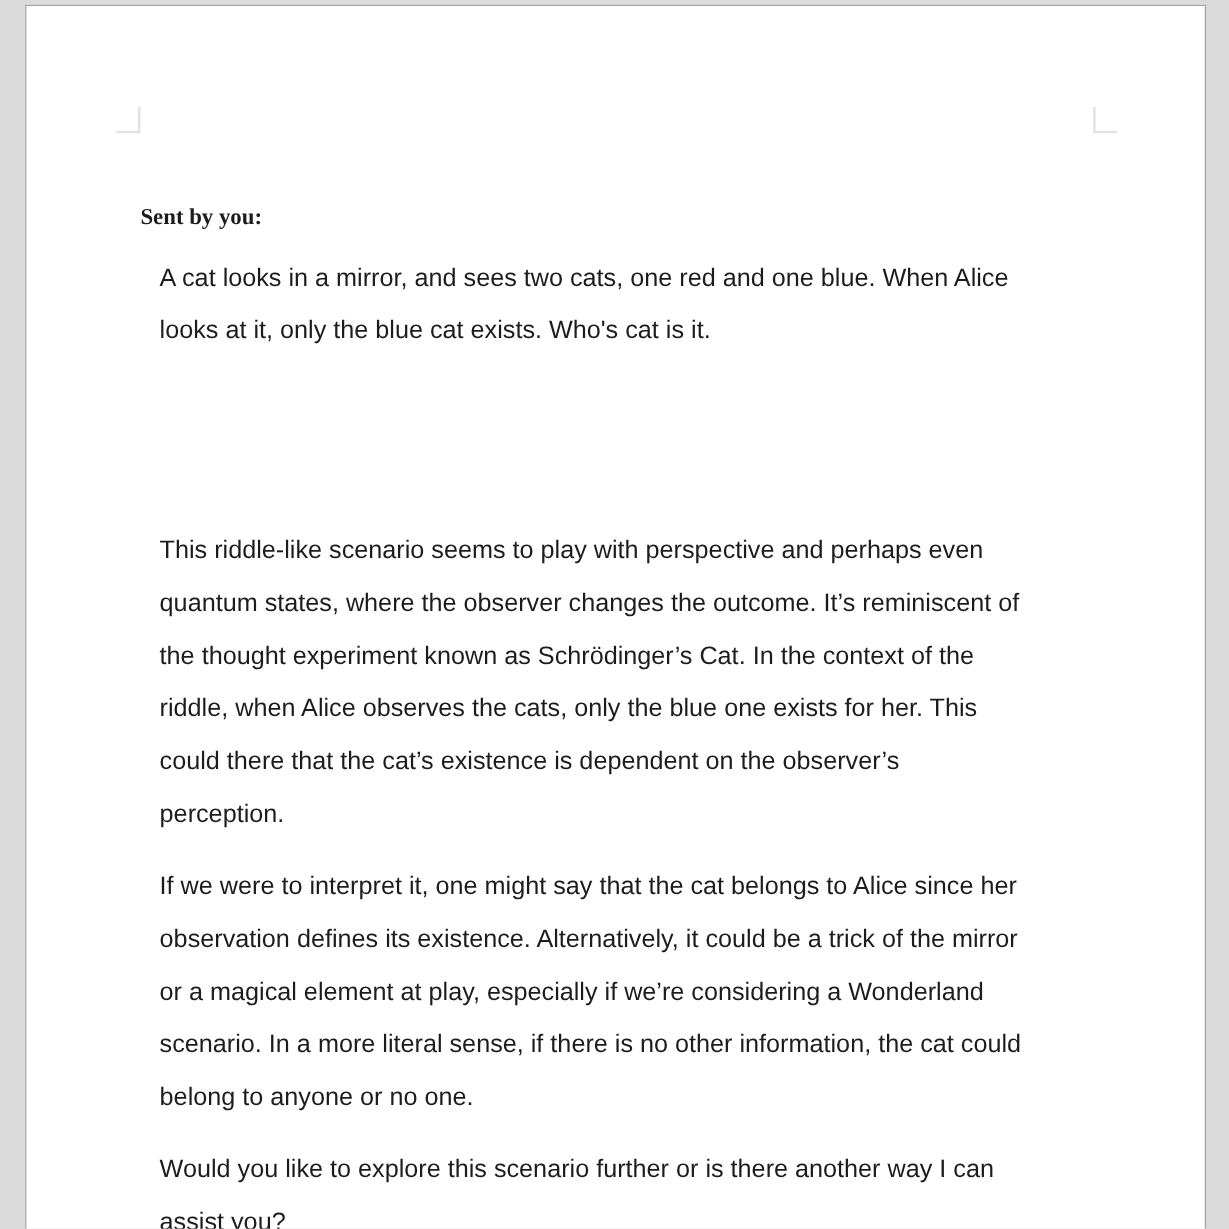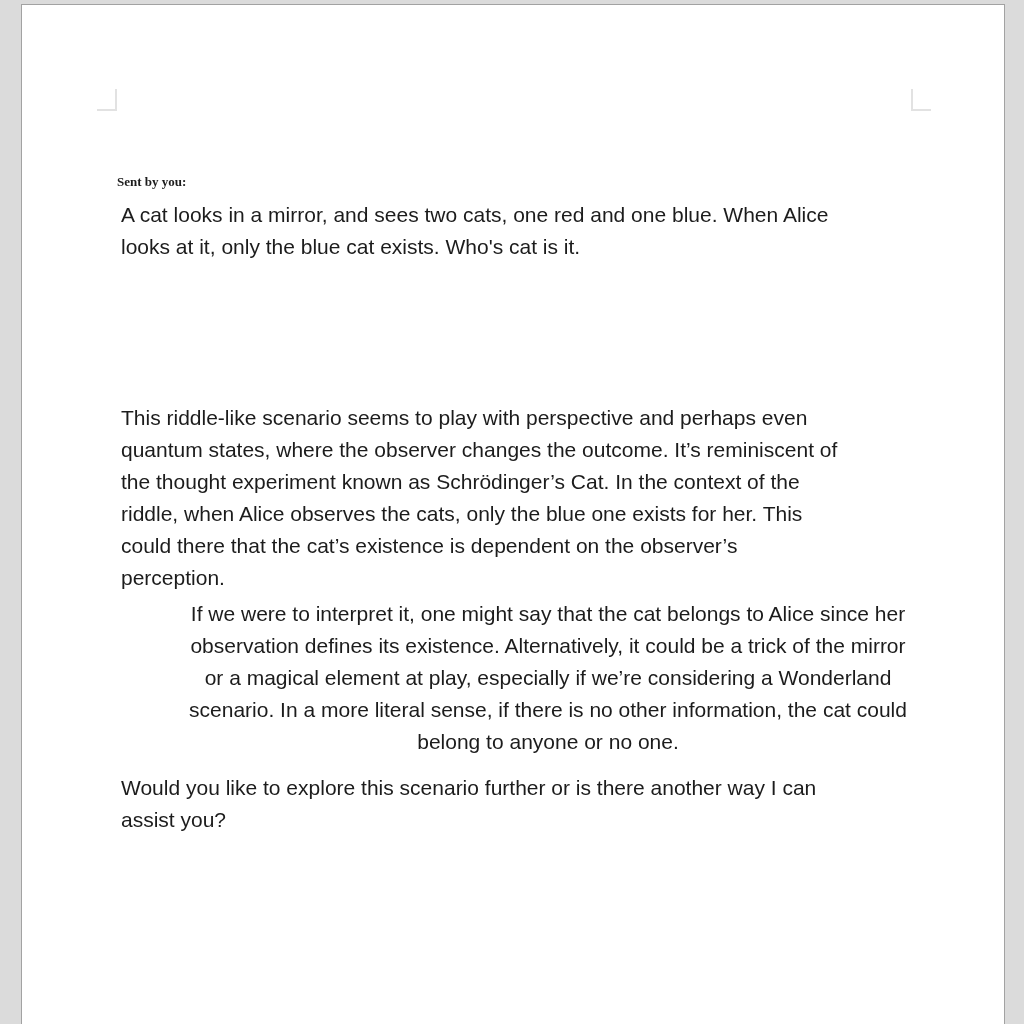--- a/index.html
+++ b/index.html
@@ -48,33 +48,33 @@
   .content {
     position: absolute;
     left: 95px;
     top: 165px;
     width: 862px;
     color: #1c1c1c;
   }
   .sender {
     font-family: "Liberation Serif", serif;
     font-weight: bold;
-    font-size: 13px;
+    font-size: 19px;
     line-height: 24px;
     margin: 0 0 5px 0;
   }
   .body {
     font-family: "Liberation Sans", sans-serif;
     font-size: 21px;
-    line-height: 32px;
-    margin: 4px;
+    line-height: 44px;
+    margin: 16px;
     white-space: pre-line;
   }
   .para2 { margin-top: 139px; }
-  .para3 { margin-top: 3px; text-align: center; }
+  .para3 { margin-top: 3px; }
   .para4 { margin-top: 14px; }
   .body b { font-weight: normal; }
 </style>
 </head>
 <body>
 
 <div class="workspace">
   <div class="page">
     <div class="corner-mark tl"></div>
     <div class="corner-mark tr"></div>

